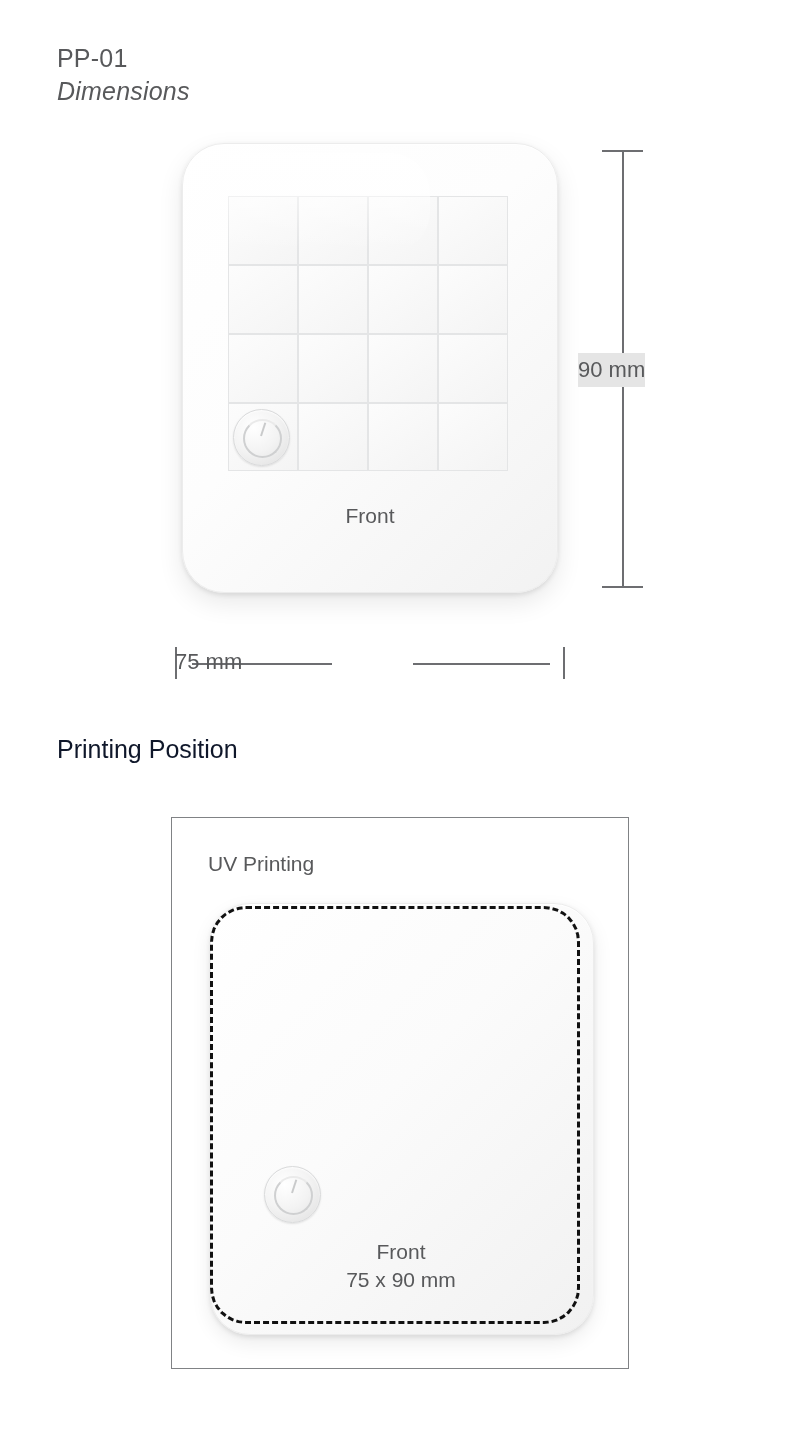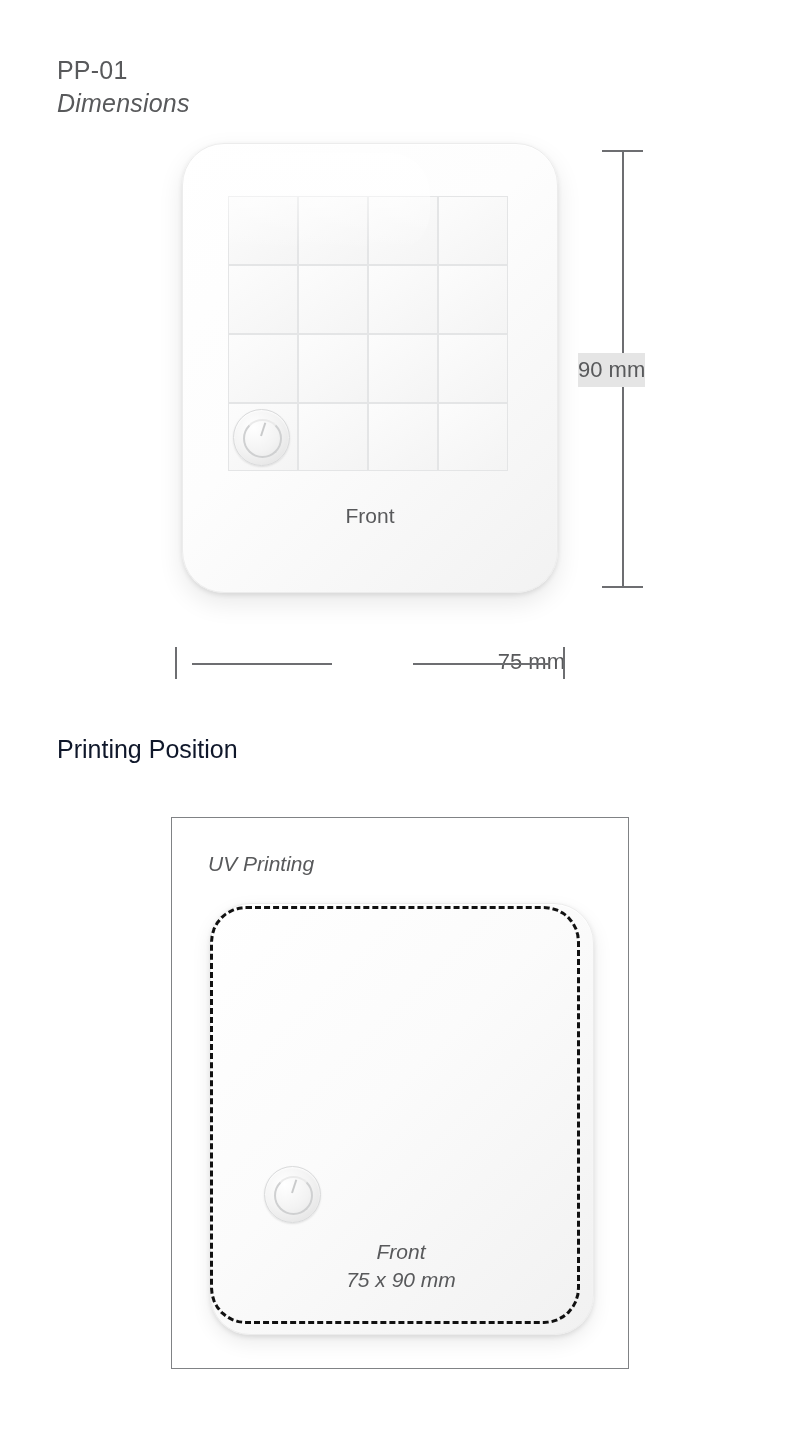--- a/index.html
+++ b/index.html
@@ -18,21 +18,20 @@
 
   
   .product-header {
     position: absolute;
     left: 57px;
     top: 42px;
     font-size: 25px;
     line-height: 33px;
     color: #58595b;
     letter-spacing: 0.2px;
-    margin-top: 12px;
   }
   .product-header .line2 { display: block; font-style: italic; }
 
   
   .dim-figure {
     position: absolute;
     left: 0;
     top: 140px;
     width: 800px;
     height: 560px;
@@ -176,21 +175,21 @@
     height: 1.5px;
     background: #6d6e71;
   }
   .h-line-left { left: 17px; width: 140px; }
   .h-line-right { left: 238px; width: 137px; }
   .h-dim-label {
     position: absolute;
     left: 0;
     top: 6px;
     width: 390px;
-    text-align: right;
+    text-align: left;
     font-size: 22px;
     color: #58595b;
   }
 
   
   .printing-title {
     position: absolute;
     left: 57px;
     top: 735px;
     font-size: 25px;
@@ -199,21 +198,20 @@
 
   .print-box {
     position: absolute;
     left: 171px;
     top: 817px;
     width: 458px;
     height: 552px;
     border: 1.5px solid #808285;
     box-sizing: border-box;
     background: #ffffff;
-    font-style: italic;
   }
   .print-box-label {
     position: absolute;
     left: 36px;
     top: 34px;
     font-size: 21px;
     color: #58595b;
   }
 
   .print-device {

